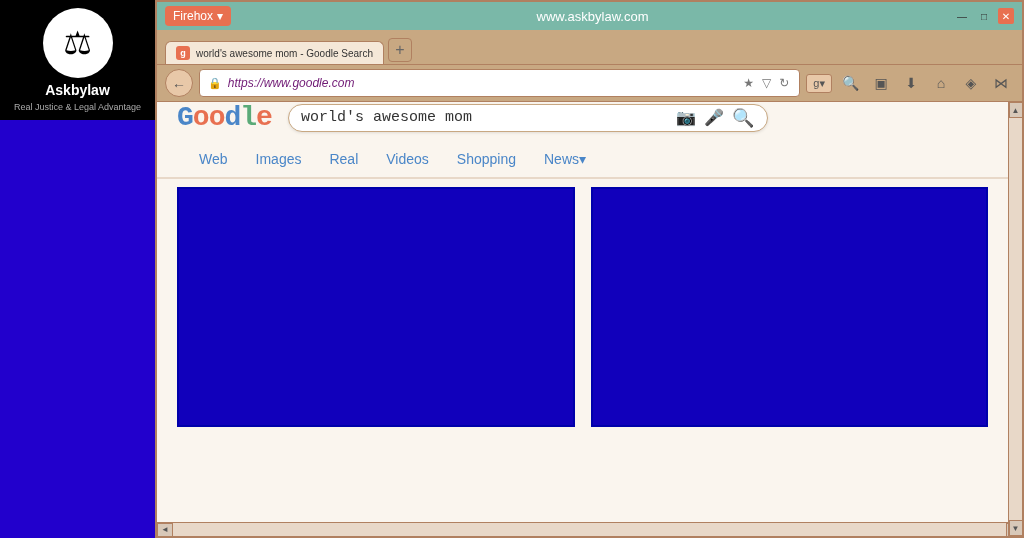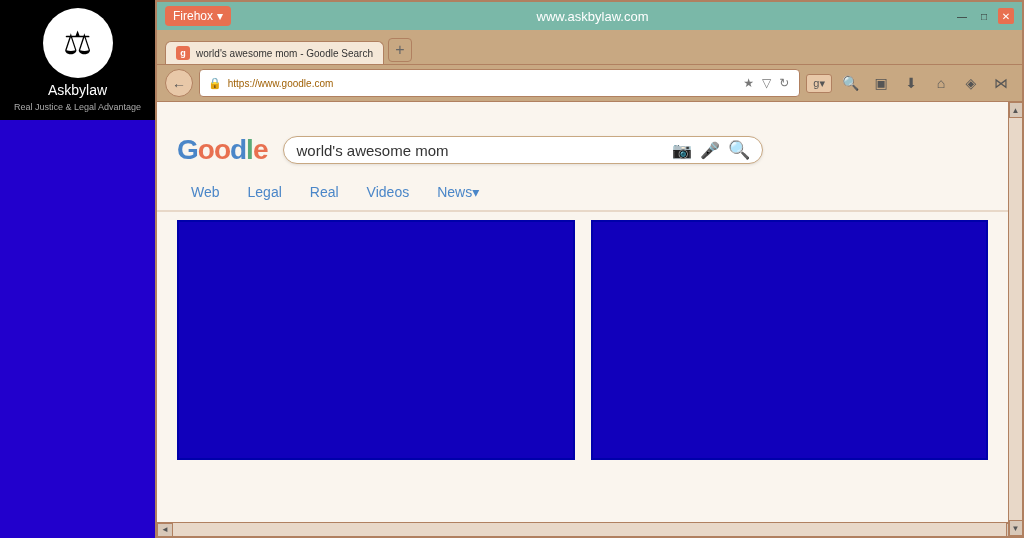--- a/index.html
+++ b/index.html
@@ -189,23 +189,24 @@
       padding: 0 8px;
       gap: 6px;
     }
 
     .url-lock-icon {
       color: #888;
       font-size: 11px;
     }
 
     .url-text {
-      font-size: 10px;
-      color: #a16207;
-      flex: 1;
+      font-size: 12px;
+      color: #701a75;
+      flex: 1;
+      font-style: italic;
     }
 
     .url-actions {
       display: flex;
       gap: 4px;
       align-items: center;
     }
 
     .url-action-btn {
       background: transparent;
@@ -287,25 +288,26 @@
     
     .google-content {
       flex: 1;
       padding: 0 0 0 0;
       overflow: hidden;
       margin-right: 14px;
     }
 
     
     .search-header {
-      padding: 32px 20px 8px 20px;
+      padding: 0 20px 8px 20px;
       display: flex;
       align-items: center;
       gap: 16px;
       background: #faf5ee;
+      font-family: Liberation Mono, monospace;
     }
 
     .google-logo {
       font-size: 28px;
       font-weight: bold;
       letter-spacing: -1px;
       flex-shrink: 0;
     }
 
     .logo-g { color: #4a86c8; }
@@ -350,21 +352,21 @@
     .search-icon-search {
       color: #4a86c8;
       font-size: 18px;
       cursor: pointer;
     }
 
     
     .search-nav {
       display: flex;
       gap: 8px;
-      padding: 4px 24px;
+      padding: 4px 32px;
       border-bottom: 2px solid #e8d8c8;
       background: #faf5ee;
     }
 
     .search-nav-item {
       padding: 6px 10px;
       font-size: 14px;
       color: #4a86c8;
       cursor: pointer;
       border-radius: 4px;
@@ -441,21 +443,21 @@
       justify-content: center;
     }
 
     .logo-scales {
       font-size: 32px;
     }
 
     .logo-name {
       color: white;
       font-size: 14px;
-      font-weight: normal;
+      font-weight: bold;
     }
 
     .logo-tagline {
       color: #aaa;
       font-size: 9px;
       text-align: center;
     }
   </style>
 </head>
 <body>
@@ -542,23 +544,24 @@
         <div class="search-box">
           <span class="search-input-text">world's awesome mom</span>
           <span class="search-icon-camera">📷</span>
           <span class="search-icon-mic">🎤</span>
           <span class="search-icon-search">🔍</span>
         </div>
       </div>
 
       <div class="search-nav">
         <a class="search-nav-item">Web</a>
-        <a class="search-nav-item">Legal</a>
+        <a class="search-nav-item">Images</a>
         <a class="search-nav-item">Real</a>
         <a class="search-nav-item">Videos</a>
+        <a class="search-nav-item">Shopping</a>
         <a class="search-nav-item">News▾</a>
       </div>
 
       <div class="results-area">
         <div class="result-image-block"></div>
         <div class="result-image-block"></div>
       </div>
 
     </div>
 

